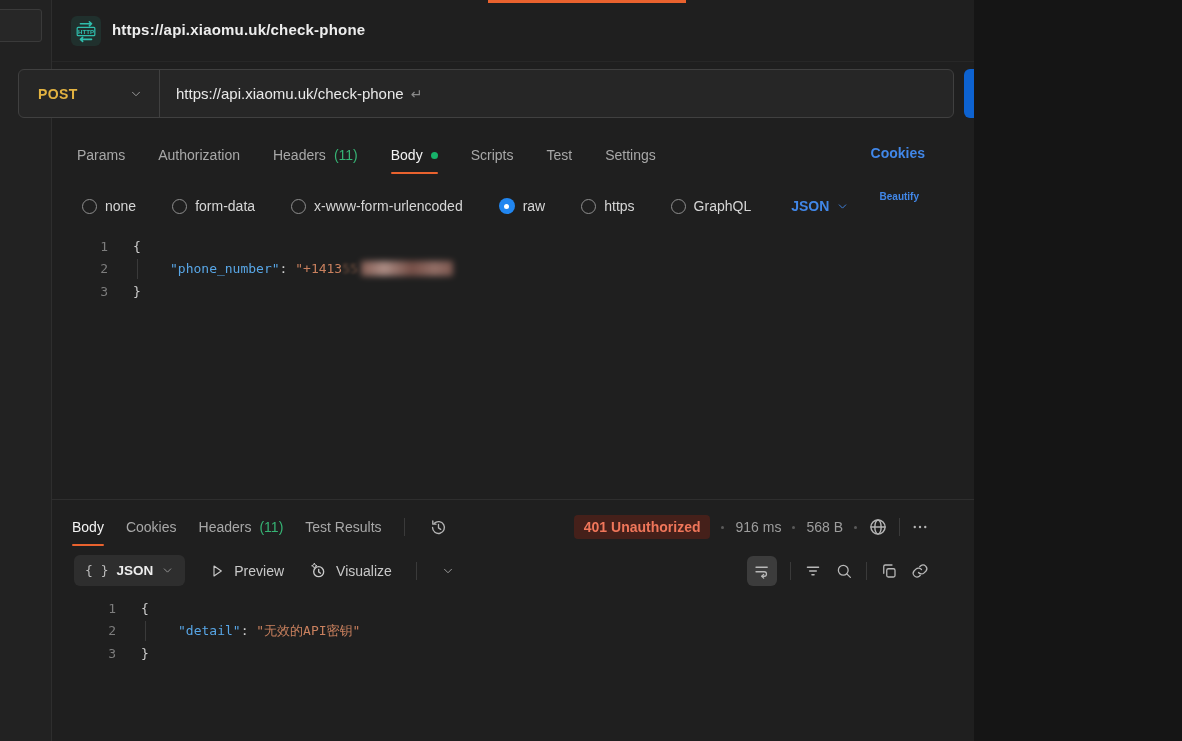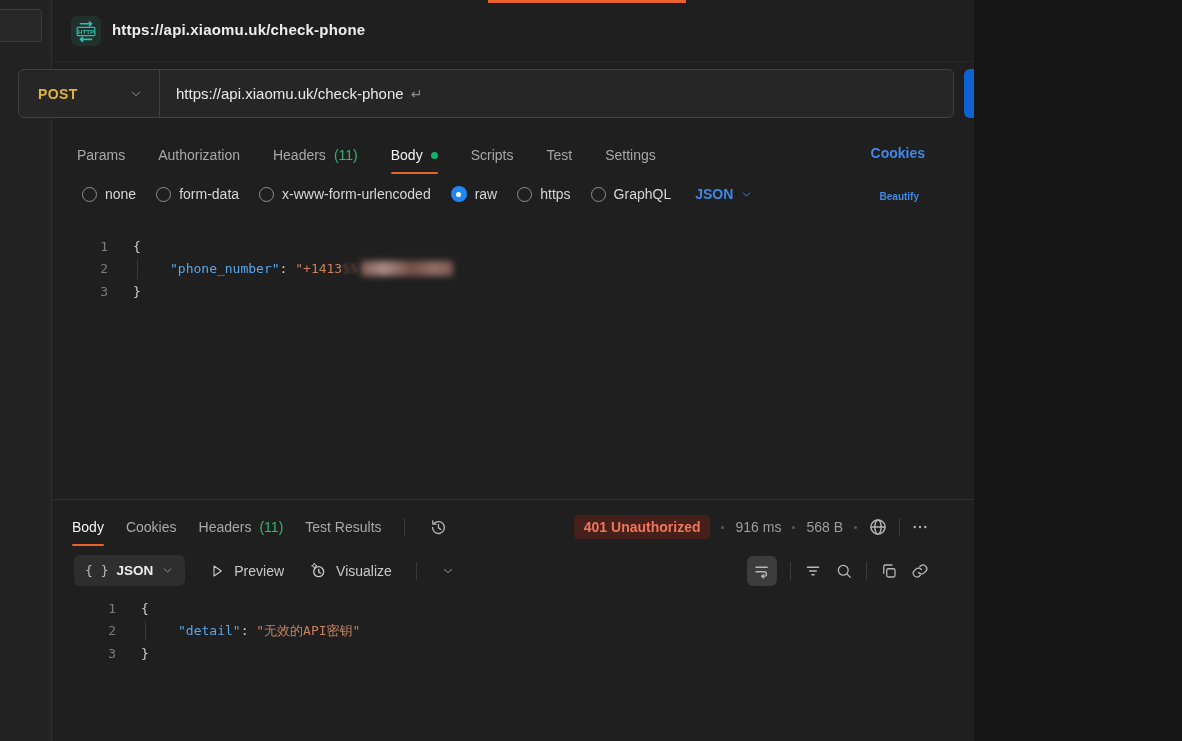--- a/index.html
+++ b/index.html
@@ -42,21 +42,21 @@
   
   .tabs-row { position:absolute; left:77px; top:135px; height:40px; display:flex; gap:33px; align-items:center; font-size:14px; color:#a8a8a8; }
   .tab { position:relative; height:100%; display:flex; align-items:center; gap:8px; cursor:pointer; }
   .tab.active { color:#f3f3f3; }
   .tab.active .underline { position:absolute; bottom:1px; left:0; right:0; height:2.5px; background:#e9622e; border-radius:2px; }
   .count-green { color:#36b374; }
   .body-dot { width:7px; height:7px; border-radius:50%; background:#17b26a; }
   .cookies-link { position:absolute; right:49px; top:145px; color:#4187e8; font-size:14px; font-weight:600; cursor:pointer; }
 
   
-  .radio-row { position:absolute; left:82px; top:186px; height:28px; display:flex; gap:20px; align-items:flex-start; font-size:14px; color:#d6d6d6; }
+  .radio-row { position:absolute; left:82px; top:186px; height:28px; display:flex; gap:36px; align-items:flex-end; font-size:14px; color:#d6d6d6; }
   .radio-item { display:flex; align-items:center; gap:8px; cursor:pointer; }
   .radio-circle { width:15px; height:15px; border-radius:50%; border:1.5px solid #8e8e8e; }
   .radio-item.selected .radio-circle { border:none; background:#2186f0; position:relative; width:16px; height:16px; }
   .radio-item.selected .radio-circle::after { content:""; position:absolute; left:5.5px; top:5.5px; width:5px; height:5px; border-radius:50%; background:#fff; }
   .lang-select { display:flex; align-items:center; gap:7px; color:#4187e8; font-weight:600; margin-left:4px; cursor:pointer; }
   .beautify-link { position:absolute; right:55px; top:191px; color:#4187e8; font-size:10px; font-weight:600; cursor:pointer; }
 
   
   .editor { position:absolute; font-family:"DejaVu Sans Mono", monospace; font-size:13px; }
   .code-line { display:flex; align-items:center; height:22.5px; white-space:pre; }

